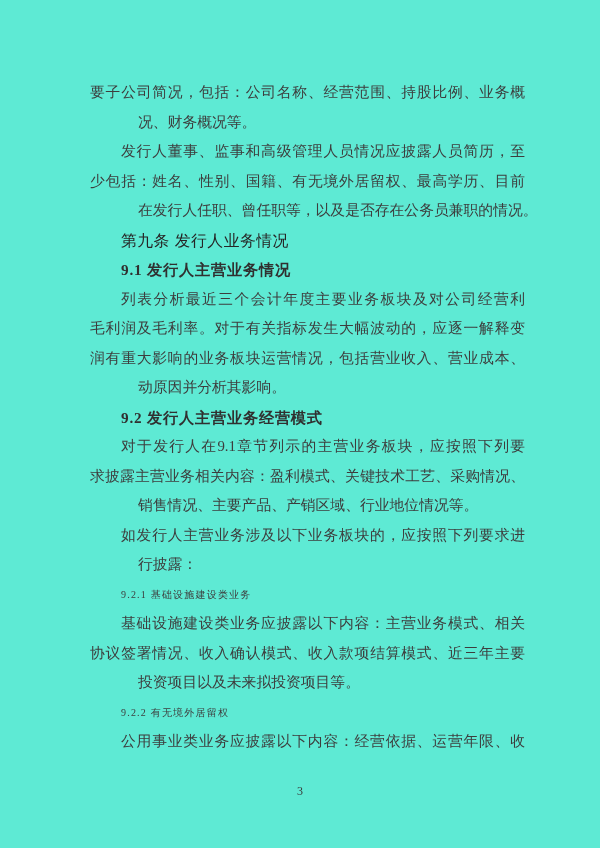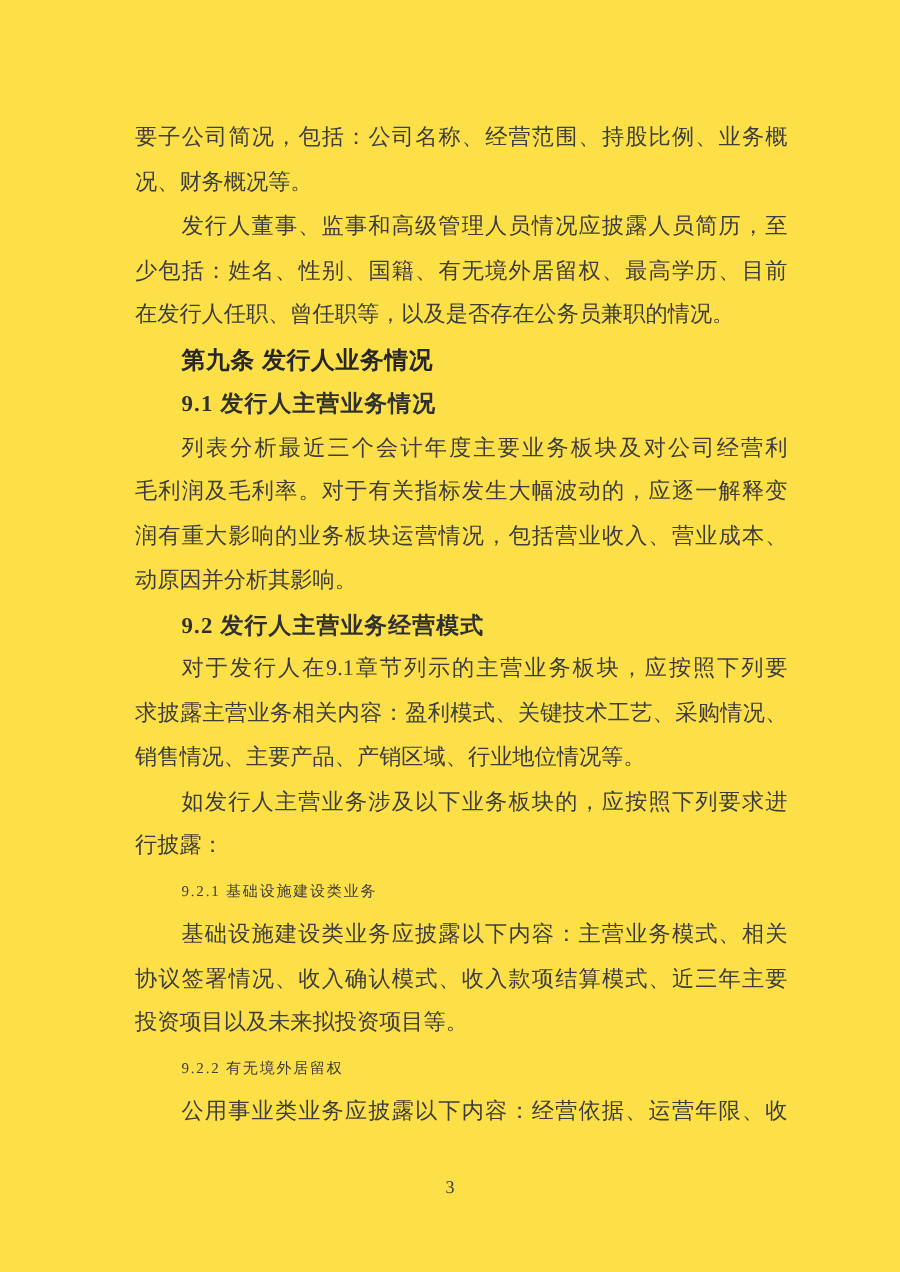--- a/index.html
+++ b/index.html
@@ -4,48 +4,49 @@
 <style>
   html, body {
     margin: 0;
     padding: 0;
     background: #ffffff;
   }
   .page {
     position: relative;
     width: 600px;
     height: 848px;
-    background: #fde047;
+    background: #5eead4;
     overflow: hidden;
     font-family: "Liberation Serif", "DejaVu Serif", serif;
     color: #3d3d3d;
   }
   .body-text {
     position: absolute;
     top: 78px;
     left: 90px;
     width: 435px;
     font-size: 14.8px;
     line-height: 29.5px;
   }
   .tline {
     text-align: justify;
     text-align-last: justify;
     white-space: nowrap;
   }
   .tline.last {
     text-align: right;
     text-align-last: left;
+    margin-left: 48px;
   }
   .ind {
     text-indent: 31px;
   }
   .h-chapter {
     font-family: "Liberation Sans", "DejaVu Sans", sans-serif;
-    font-weight: bold;
+    font-weight: normal;
     font-size: 15.8px;
     color: #262626;
     text-align: center;
     text-align-last: left;
     white-space: nowrap;
     text-indent: 31px;
     letter-spacing: 0.5px;
   }
   .h-section {
     font-weight: bold;

